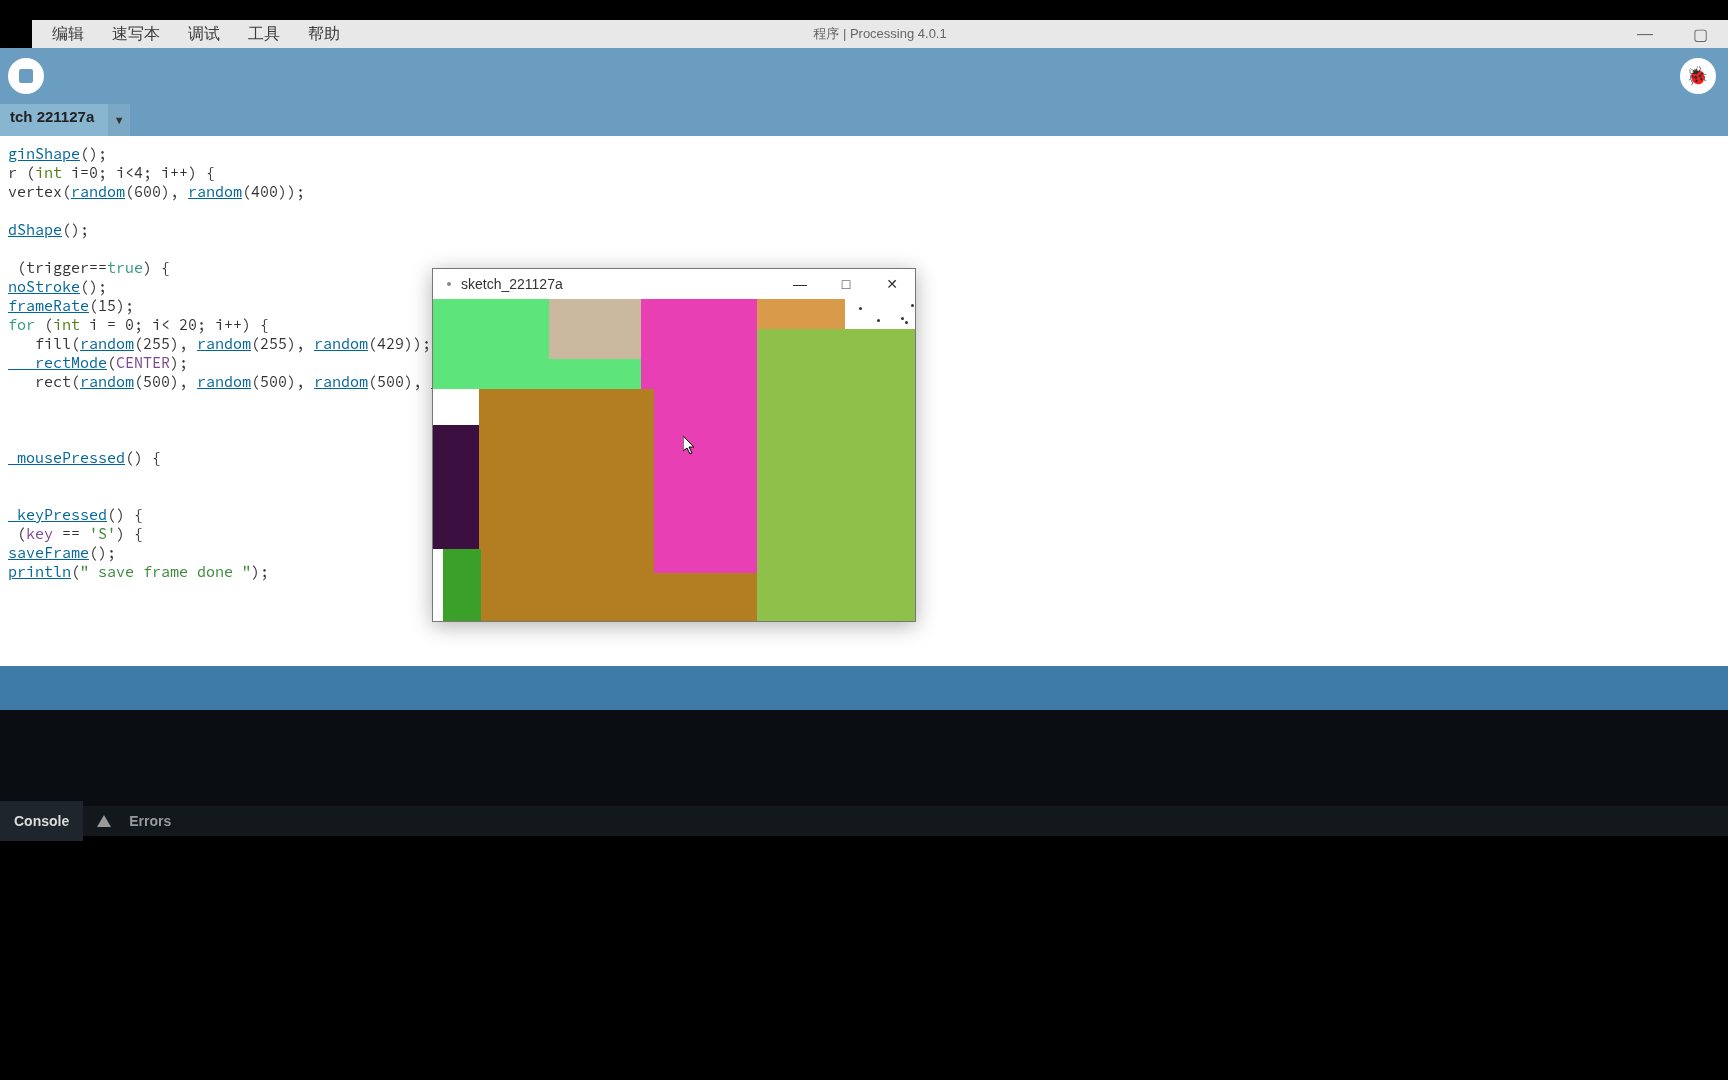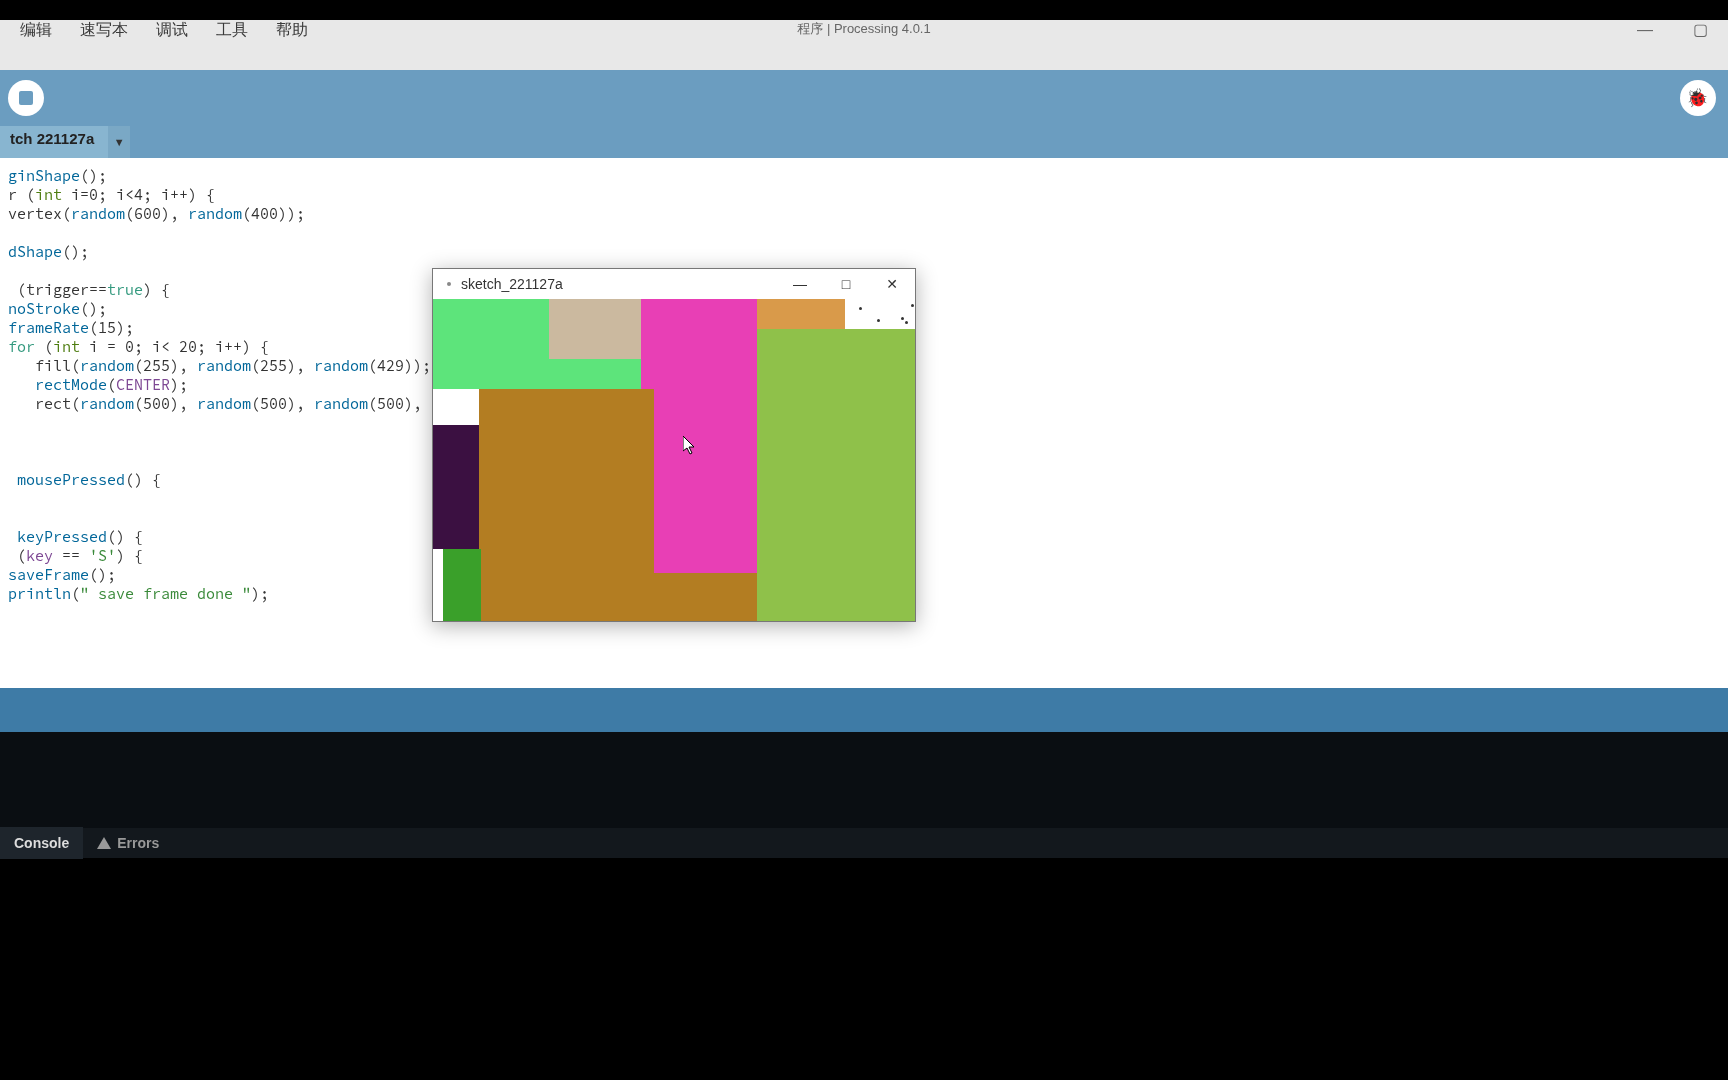--- a/index.html
+++ b/index.html
@@ -6,25 +6,27 @@
   body {
     width: 1728px;
     height: 1080px;
     background: #000;
     font-family: "Microsoft YaHei", Arial, sans-serif;
     overflow: hidden;
     position: relative;
   }
   .top-black { height: 20px; background: #000; }
   .menubar {
-    height: 50px;
+    height: 28px;
     background: #e8e8e8;
     display: flex;
+    align-items: center;
     padding: 0 20px;
     position: relative;
+    margin-left: 32px;
   }
   .menu-item {
     font-size: 16px;
     color: #3a3a3a;
     margin-right: 28px;
     cursor: default;
   }
   .menubar-title {
     position: absolute;
     left: 50%;
@@ -102,52 +104,52 @@
     height: 530px;
     padding: 8px 8px;
     font-family: "Consolas","Source Code Pro",monospace;
     font-size: 15px;
     line-height: 19px;
     color: #333;
     white-space: pre;
     overflow: hidden;
   }
   .kw { color: #33997e; }
-  .fn { color: #006699; }
+  .fn { color: #006699; text-decoration: underline; }
   .lit { color: #7d4793; }
   .type { color: #4d7c0f; }
   .str { color: #3a8a3a; }
   .status-blue { height: 22px; background: #3e7ba6; }
   .status-blue2 { height: 22px; background: #3e7ba6; }
   .console-area {
     background: #0a0e12;
     height: 96px;
   }
   .console-tabs {
     height: 30px;
     background: #13181d;
     display: flex;
     align-items: center;
     padding-left: 0px;
   }
   .console-tab {
     padding: 0 14px;
-    height: 32px;
+    height: 40px;
     display: flex;
     align-items: center;
     font-size: 14px;
     font-weight: bold;
     color: #ddd;
     background: #1e252c;
   }
   .errors-tab {
     padding: 0 14px;
     display: flex;
     align-items: center;
-    gap: 6px;
+    gap: 18px;
     color: #999;
     font-size: 14px;
     font-weight: bold;
   }
   .warn-icon {
     width: 0; height: 0;
     border-left: 7px solid transparent;
     border-right: 7px solid transparent;
     border-bottom: 12px solid #999;
   }

